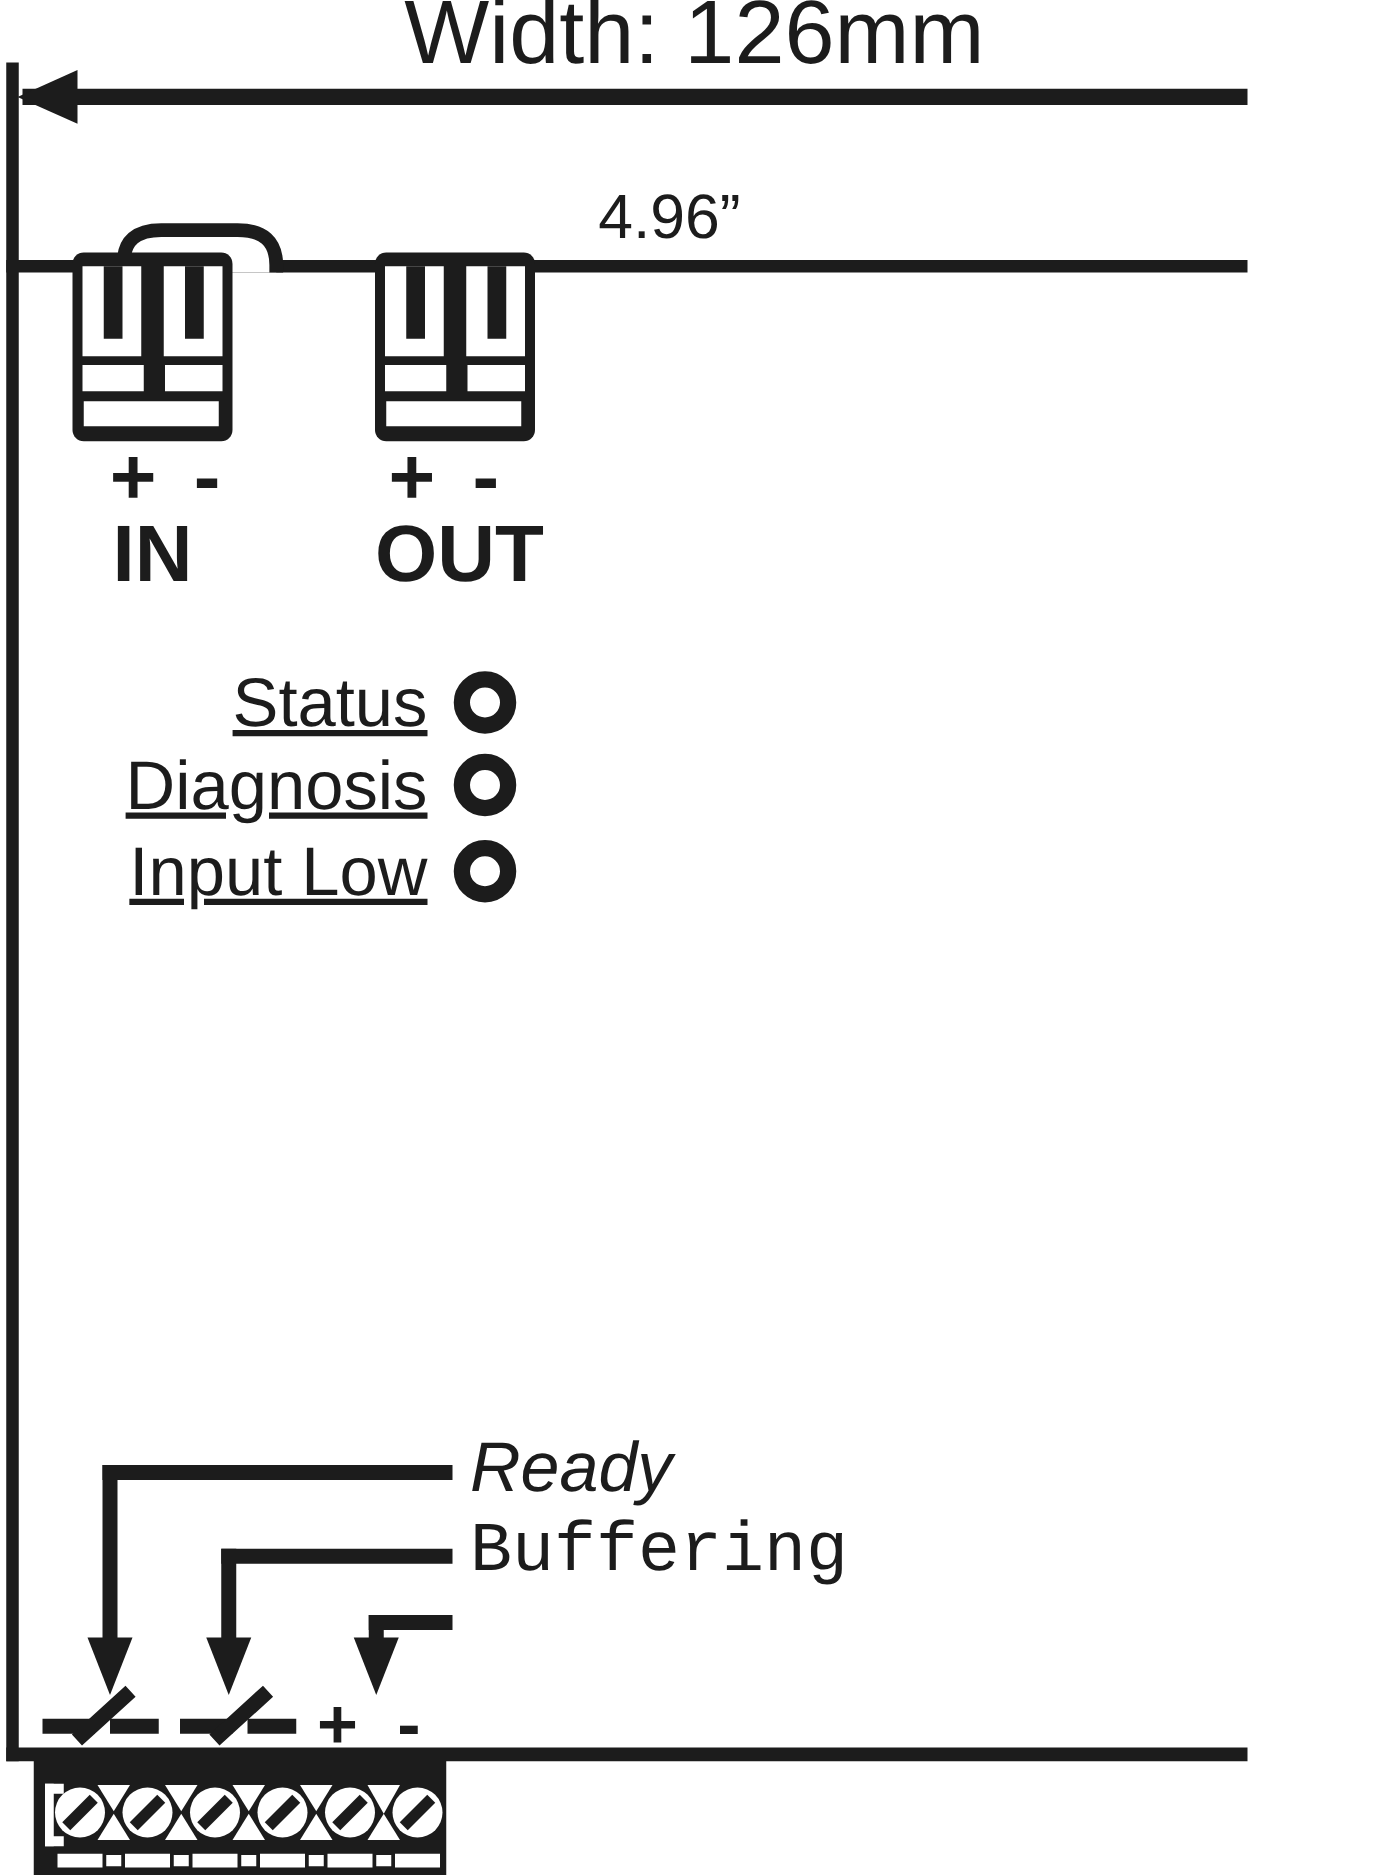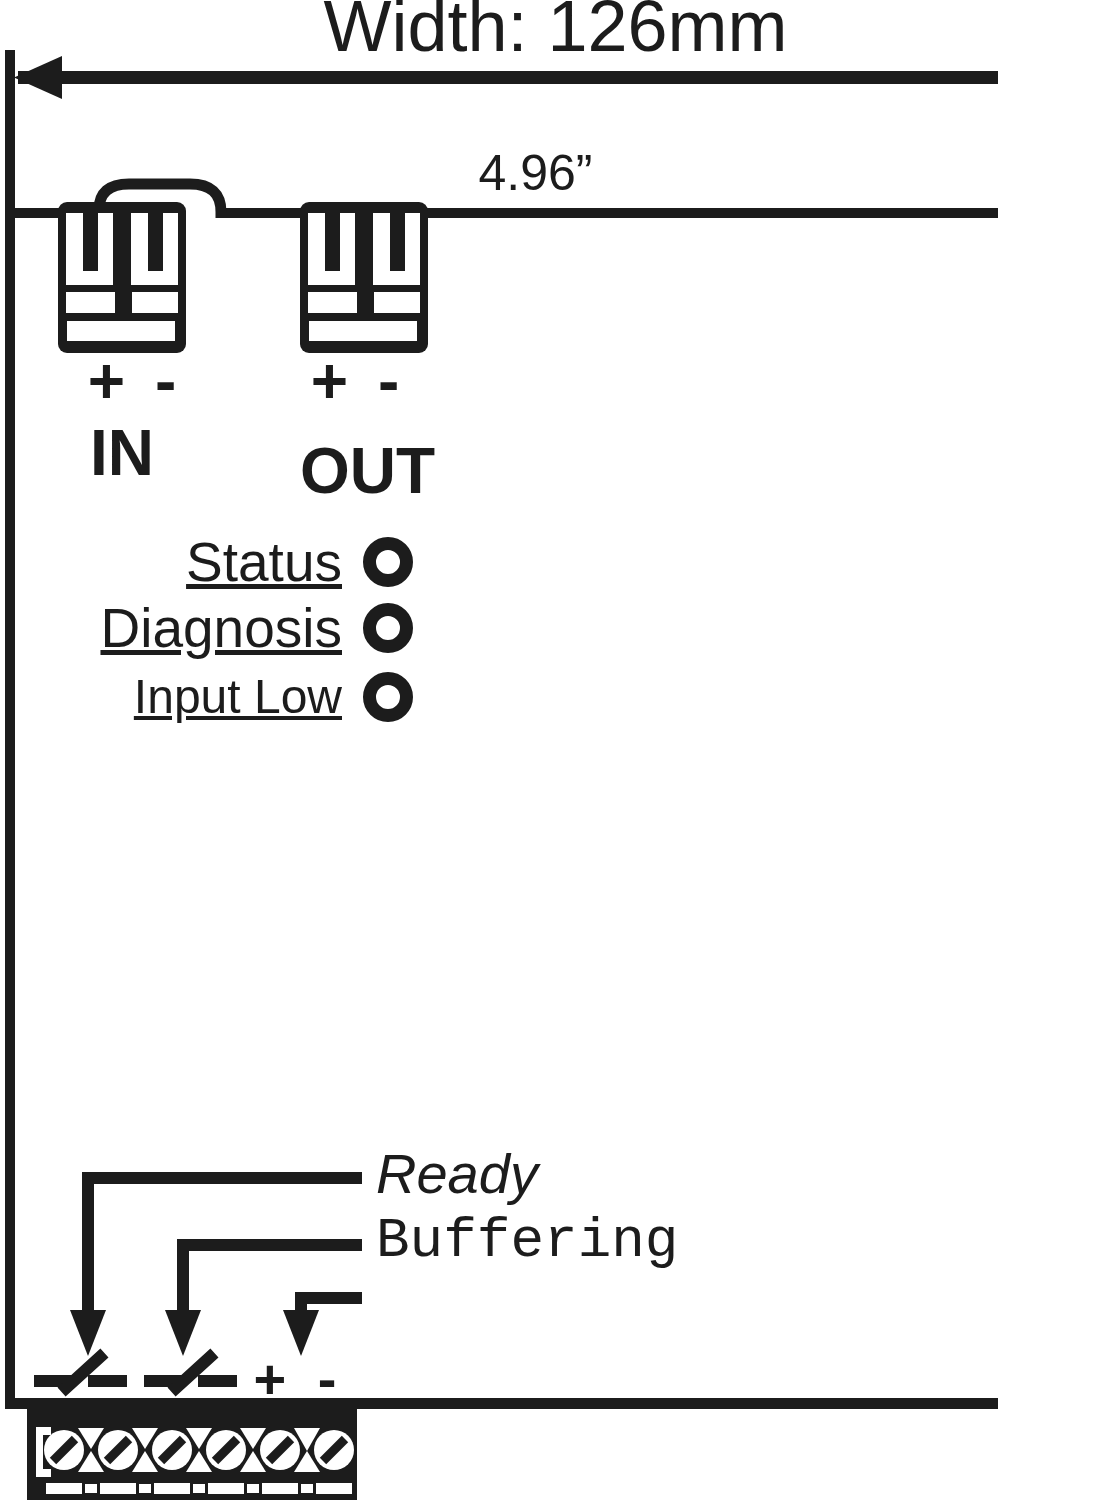--- a/index.html
+++ b/index.html
@@ -155,29 +155,29 @@
   </svg>
 
   <div class="lbl ctr" style="left:100px; top:-12px; width:911px; font-size:72px; line-height:76px;">Width: 126mm</div>
 
   <div class="lbl ctr" style="left:180px; top:88px; width:711px; font-size:50px; line-height:82px;margin-top:44px;">4.96”</div>
 
   <div class="lbl ctr bold" style="left:79px; top:346px; width:112px; font-size:64px; line-height:70px; letter-spacing:6px;">+ -</div>
 
   <div class="lbl ctr bold" style="left:302px; top:346px; width:112px; font-size:64px; line-height:70px; letter-spacing:6px;">+ -</div>
 
-  <div class="lbl ctr bold" style="left:58px; top:409px; width:128px; font-size:64px; line-height:68px;margin-top:10px;">IN</div>
+  <div class="lbl ctr bold" style="left:58px; top:409px; width:128px; font-size:64px; line-height:68px;">IN</div>
 
-  <div class="lbl ctr bold" style="left:300px; top:409px; width:128px; font-size:64px; line-height:68px;margin-top:28px;">OUT</div>
+  <div class="lbl ctr bold" style="left:300px; top:409px; width:128px; font-size:64px; line-height:68px;">OUT</div>
 
   <div class="lbl rgt" style="left:40px; top:531px; width:302px; font-size:55px; line-height:62px;">Status</div>
 
   <div class="lbl rgt" style="left:40px; top:597px; width:302px; font-size:55px; line-height:62px;">Diagnosis</div>
 
-  <div class="lbl rgt" style="left:40px; top:666px; width:302px; font-size:48px; line-height:62px;">Input Low</div>
+  <div class="lbl rgt" style="left:40px; top:666px; width:302px; font-size:55px; line-height:62px;">Input Low</div>
 
   <div class="lbl" style="left:376px; top:1143px; font-size:56px; line-height:62px;font-style:italic;">Ready</div>
 
   <div class="lbl" style="left:376px; top:1210px; font-size:56px; line-height:62px;font-family:Liberation Mono, monospace;">Buffering</div>
 
 
   <div class="lbl ctr bold" style="left:240px; top:1347px; width:118px; font-size:56px; line-height:64px; letter-spacing:8px;">+ -</div>
 
 </div>
 

